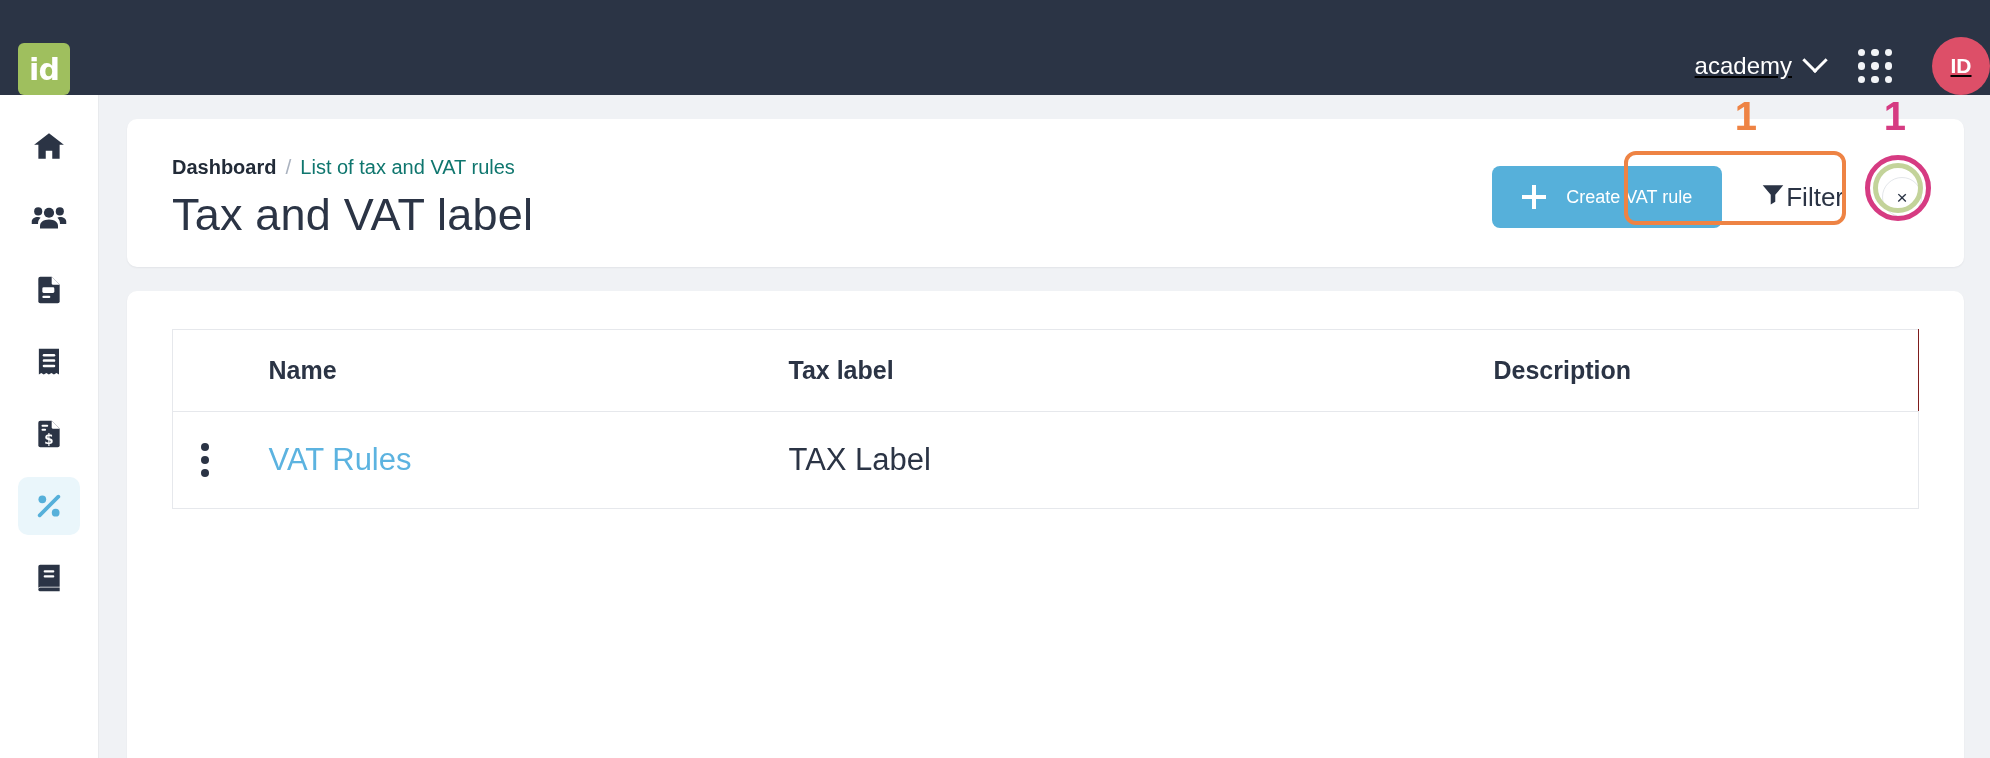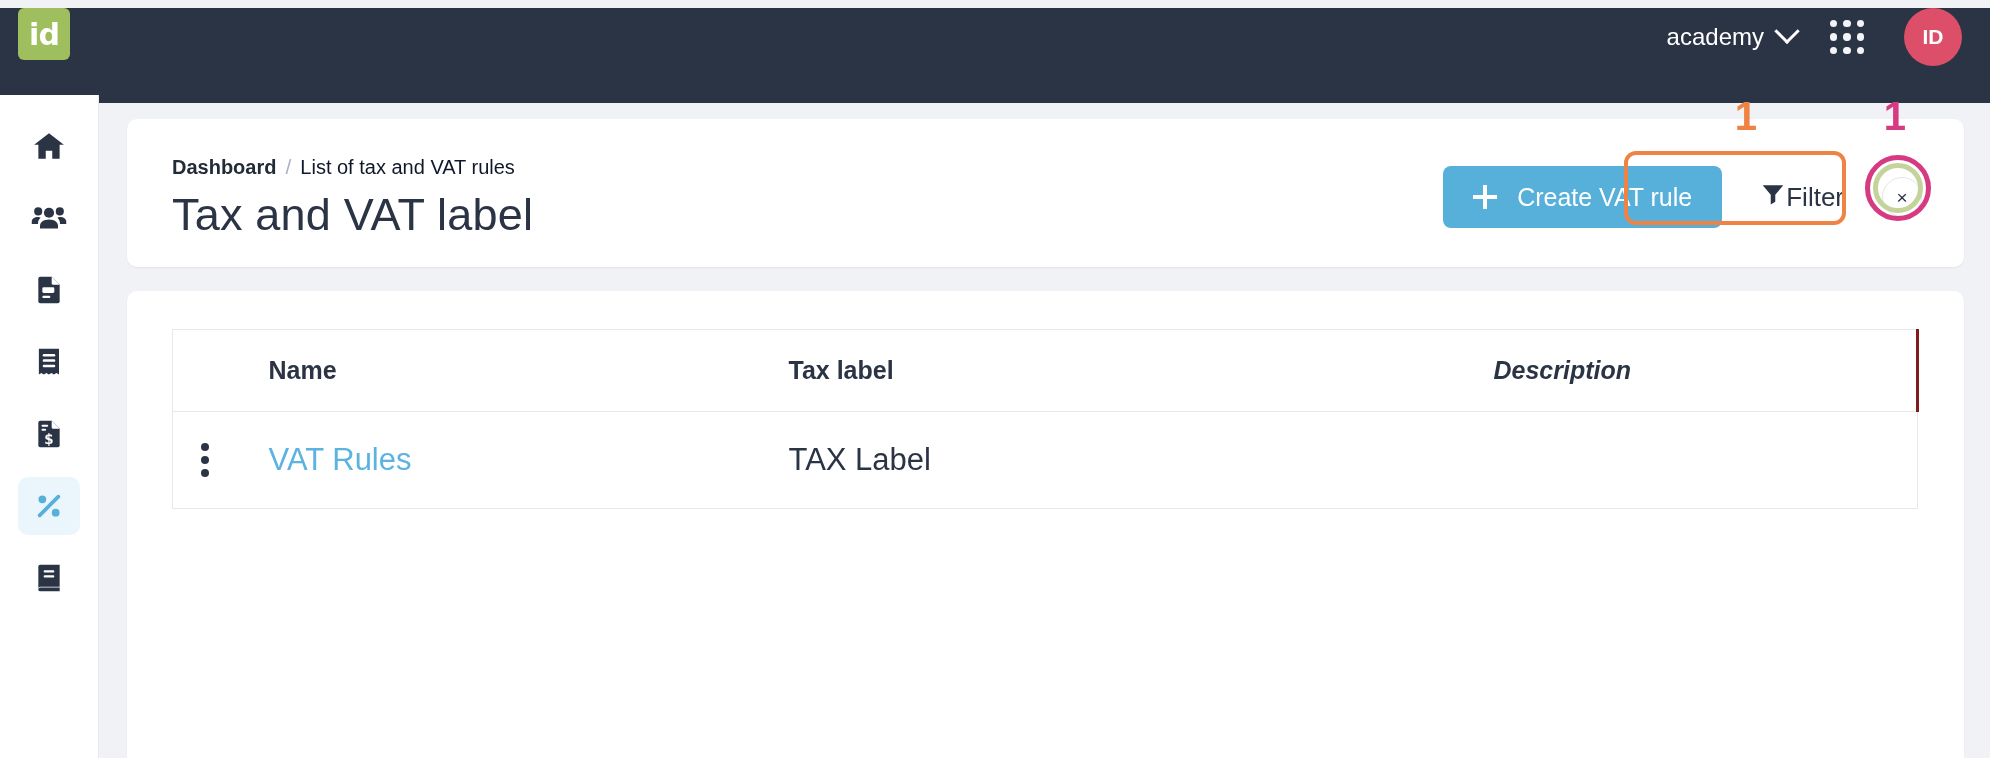--- a/index.html
+++ b/index.html
@@ -6,41 +6,41 @@
   html, body {
     width: 1990px;
     height: 758px;
     overflow: hidden;
     font-family: "Liberation Sans", sans-serif;
     background: #f0f2f5;
   }
 
   
   .topbar {
-    position: absolute; top: 8px; left: 0;
+    position: absolute; top: 0; left: 0;
     width: 1990px; height: 95px;
     background: #2b3445;
-    display: flex; align-items: flex-start;
+    display: flex; align-items: flex-end;
   }
   .logo {
     width: 52px; height: 52px;
     margin-left: 18px;
     background: #9fbf5e;
     border-radius: 6px;
     display: flex; align-items: center; justify-content: center;
     color: #ffffff;
     font-size: 30px; font-weight: bold;
     letter-spacing: -1px;
     font-family: "DejaVu Sans", sans-serif;
   }
   .topbar-right {
     margin-left: auto;
     display: flex; align-items: center;
-    padding-right: 28px;
     gap: 34px;
+    text-decoration: underline;
   }
   .org-select {
     display: flex; align-items: center; gap: 14px;
     color: #ffffff; font-size: 24px;
     cursor: pointer;
   }
   .chev {
     width: 18px; height: 18px;
     border-right: 3px solid #ffffff;
     border-bottom: 3px solid #ffffff;
@@ -98,39 +98,39 @@
     height: 148px;
     position: relative;
     padding: 36px 0 0 45px;
   }
   .breadcrumb {
     display: flex; align-items: center; gap: 9px;
     font-size: 20px;
   }
   .crumb-root { color: #222b38; font-weight: bold; cursor: pointer; }
   .crumb-sep { color: #aab2bf; font-size: 21px; }
-  .crumb-current { color: #0f172a; text-align: center; }
+  .crumb-current { color: #0f766e; text-align: center; }
   .page-title {
     margin-top: 10px;
     font-size: 45px;
     font-weight: 300;
     color: #2b3445;
     letter-spacing: 0.2px;
   }
   .actions {
     position: absolute;
     right: 42px; top: 47px;
     display: flex; align-items: center; gap: 22px;
   }
   .btn-create {
     height: 62px;
     background: #56b0da;
     color: #ffffff;
     border: none; border-radius: 8px;
-    font-size: 25px;
+    font-size: 18px;
     padding: 0 30px;
     display: flex; align-items: center; gap: 20px;
     cursor: pointer;
     font-family: "Liberation Sans", sans-serif;
   }
   .plus {
     position: relative; width: 24px; height: 24px; display:block;
   }
   .plus::before, .plus::after {
     content: ""; position: absolute; background: #ffffff;
@@ -186,21 +186,21 @@
     text-align: left;
     font-size: 25px;
     font-weight: bold;
     color: #2b3445;
     padding: 26px 0 26px 0;
     border-top: 1px solid #e6e8ec;
     border-bottom: 1px solid #e6e8ec;
     height: 82px;
   }
   thead th:first-child { border-left: 1px solid #e6e8ec; padding-left: 28px; width: 96px; }
-  thead th:last-child  { border-right: 3px solid #7f1d1d; font-style: italic; }
+  thead th:last-child  { border-right: 1px solid #7f1d1d; }
   tbody td {
     font-size: 31px;
     color: #2b3445;
     padding: 30px 0;
     border-bottom: 1px solid #e6e8ec;
     height: 96px;
   }
   tbody td:first-child { border-left: 1px solid #e6e8ec; padding-left: 28px; }
   tbody td:last-child  { border-right: 1px solid #e6e8ec; }
   .col-name { width: 520px; }

